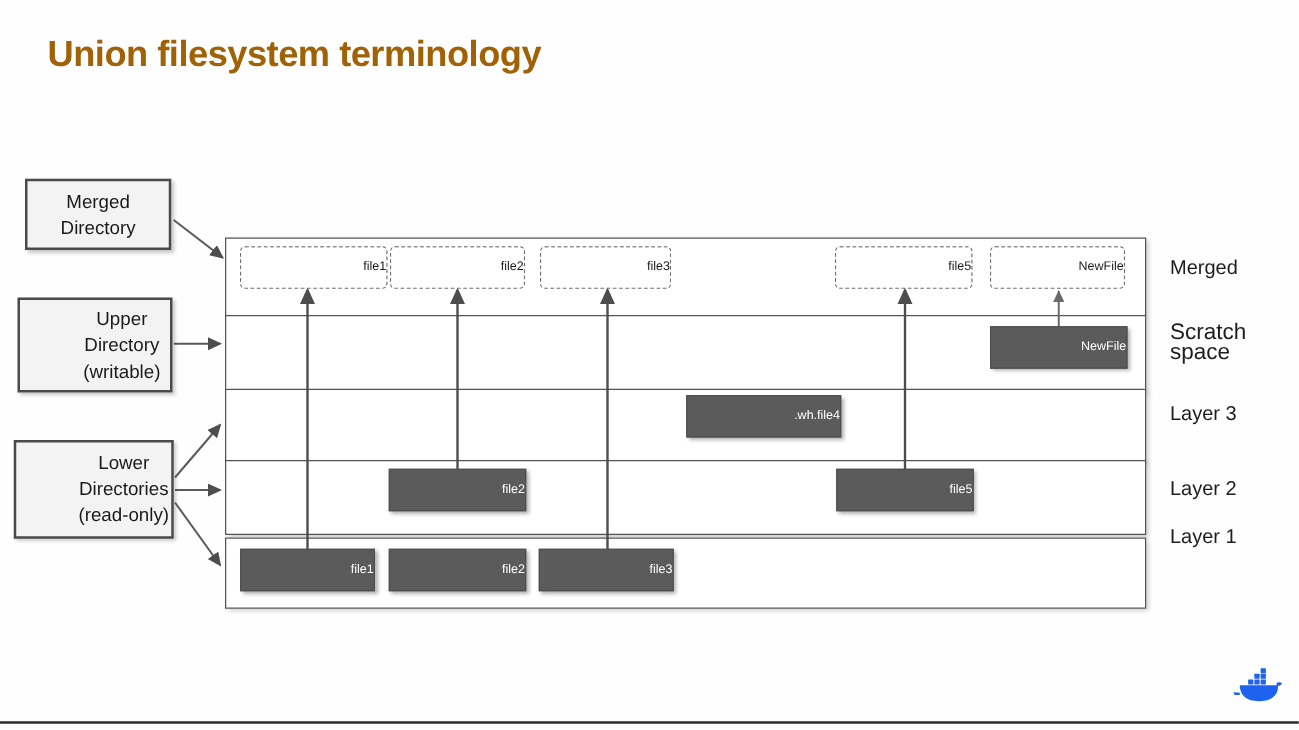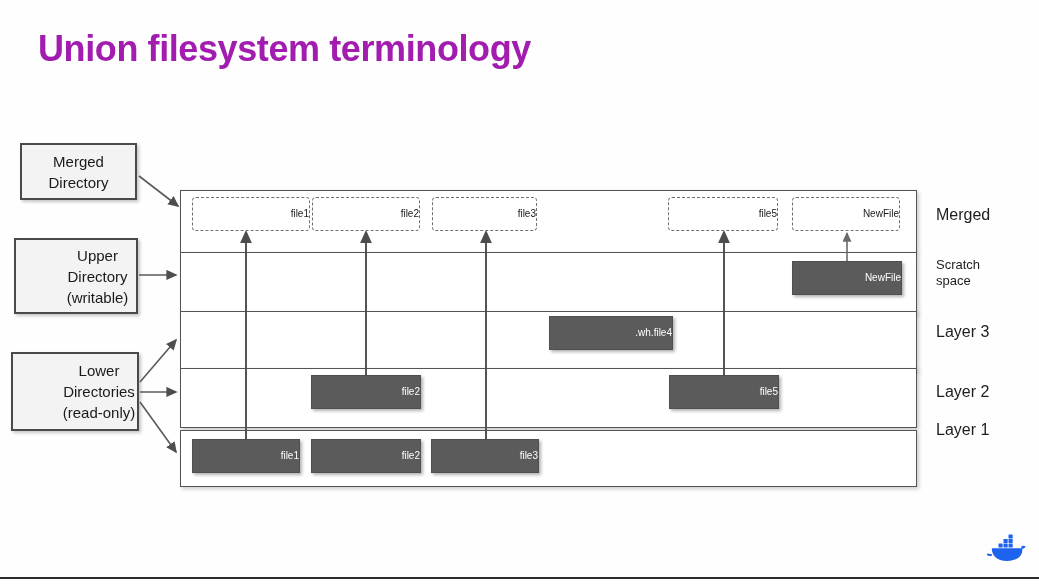--- a/index.html
+++ b/index.html
@@ -17,23 +17,23 @@
   #slide {
     position: absolute;
     inset: 0;
     background: #fefefe;
   }
   
   #title {
     position: absolute;
     left: 38px;
     top: 28px;
-    font-size: 36px;
+    font-size: 29px;
     font-weight: bold;
-    color: #a21caf;
+    color: #a16207;
     letter-spacing: -0.4px;
     white-space: nowrap;
     text-align: right;
   }
   
   .side-label {
     position: absolute;
     box-sizing: border-box;
     background: #f3f3f3;
     border: 2px solid #4a4a4a;
@@ -67,21 +67,21 @@
   #row-layer1  { top: 430px; height: 57px; }
 
   
   .row-label {
     position: absolute;
     left: 936px;
     color: #1d1d1d;
     font-size: 16px;
     white-space: nowrap;
   }
-  .row-label.small { font-size: 13px; line-height: 16px; }
+  .row-label.small { font-size: 18px; line-height: 16px; }
   #rl-merged  { top: 206px; }
   #rl-scratch { top: 257px; }
   #rl-layer3  { top: 323px; }
   #rl-layer2  { top: 383px; }
   #rl-layer1  { top: 421px; }
 
   
   .chip {
     position: absolute;
     box-sizing: border-box;

